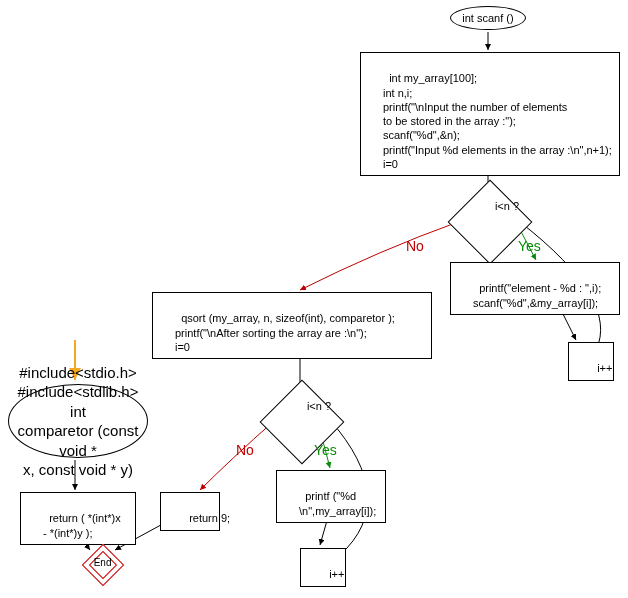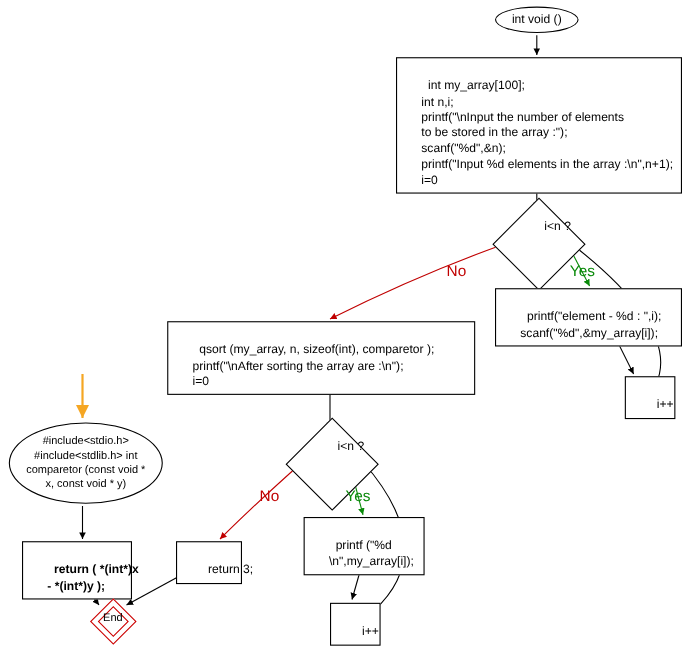--- a/index.html
+++ b/index.html
@@ -129,21 +129,21 @@
   <path d="M275 420 Q230 460 200 490" fill="none" stroke="#c00000" marker-end="url(#arrR)"></path>
 
   <line x1="170" y1="520" x2="115" y2="550" stroke="#000" marker-end="url(#arr)"></line>
 
   <line x1="75" y1="460" x2="75" y2="490" stroke="#000" marker-end="url(#arr)"></line>
 
   <line x1="75" y1="530" x2="90" y2="550" stroke="#000" marker-end="url(#arr)"></line>
 </svg>
 
 <div class="node ellipse" style="left:450px; top:6px; width:76px; height:24px;">
-  <span>int void ()</span>
+  <span>int scanf ()</span>
 </div>
 
 <div class="node" style="left:360px; top:52px; width:260px;">
   <span>int my_array[100];
 int n,i;
 printf("\nInput the number of elements
 to be stored in the array :");
 scanf("%d",&amp;n);
 printf("Input %d elements in the array :\n",n+1);
 i=0</span>
@@ -179,31 +179,31 @@
 <div class="node" style="left:276px; top:470px; width:110px;">
   <span>printf ("%d
 \n",my_array[i]);</span>
 </div>
 
 <div class="node" style="left:300px; top:548px; width:34px; text-align:center;">
   <span>i++</span>
 </div>
 
 <div class="node" style="left:160px; top:492px; width:60px; text-align:center;">
-  <span>return 3;</span>
-</div>
-
-<div class="node ellipse" style="left:8px; top:384px; width:140px; height:74px; white-space:normal; font-size:10px;">
+  <span>return 9;</span>
+</div>
+
+<div class="node ellipse" style="left:8px; top:384px; width:140px; height:74px; white-space:normal; font-size:15px;">
   <span style="white-space:pre-line;">#include&lt;stdio.h&gt;
 #include&lt;stdlib.h&gt; int
 comparetor (const void *
 x, const void * y)</span>
 </div>
 
-<div class="node" style="left:20px; top:492px; width:100px;font-weight:bold;">
+<div class="node" style="left:20px; top:492px; width:116px;">
   <span>return ( *(int*)x
 - *(int*)y );</span>
 </div>
 
 <div class="end-shape" style="left:88px; top:550px;">
   <div class="end-inner"></div>
   <div class="end-label">End</div>
 </div>
 
 </body></html>

